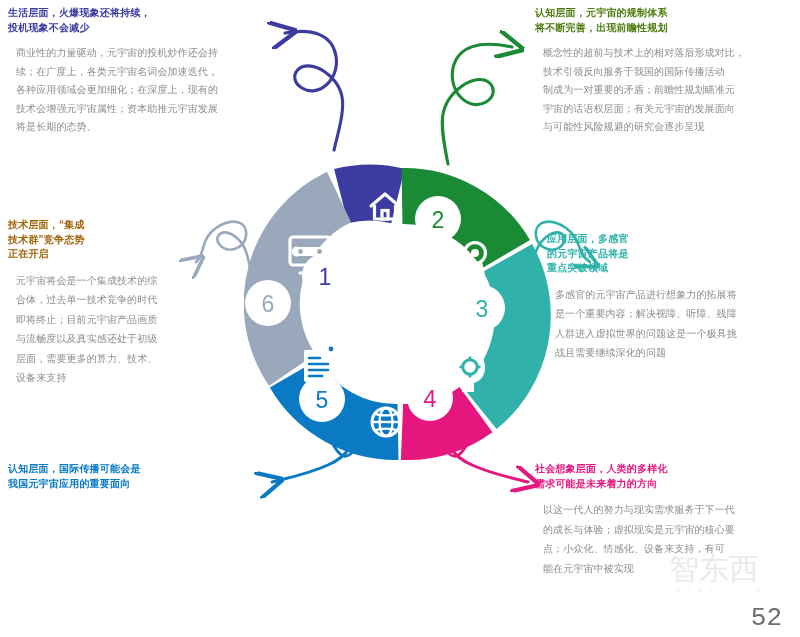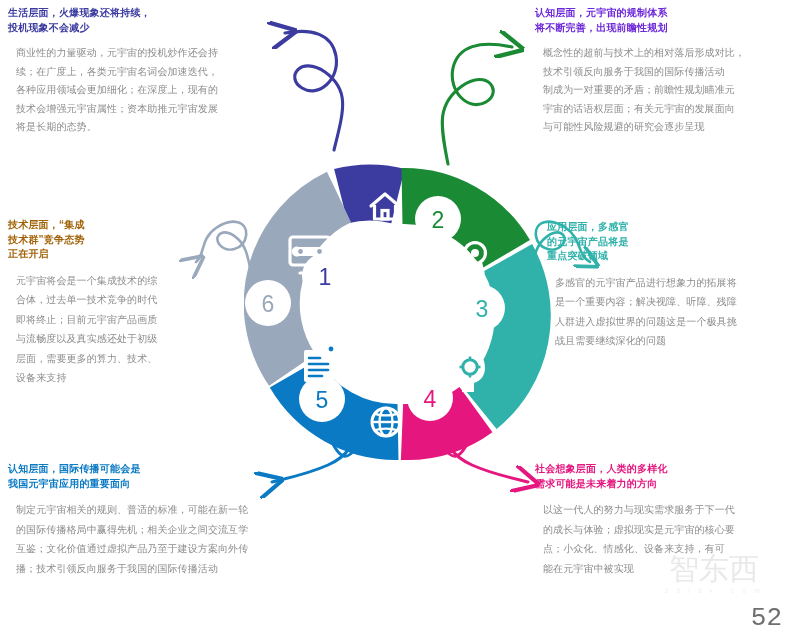--- a/index.html
+++ b/index.html
@@ -27,21 +27,21 @@
     color:#8c8c8c;
     margin:8px;
     white-space:pre-line;
     letter-spacing:.1px;
   }
 
   
   #blk-life      {left:8px;  top:6px;   width:272px;}
   #blk-cognition {left:535px;top:6px;   width:262px;}
   #blk-tech      {left:8px;  top:218px; width:200px;}
-  #blk-app       {left:547px;top:220px; width:250px;}
+  #blk-app       {left:547px;top:232px; width:250px;}
   #blk-culture   {left:8px;  top:462px; width:300px;}
   #blk-social    {left:535px;top:462px; width:262px;}
 
   #blk-tech .hd   {font-weight:bold;}
   #blk-tech .bd   {line-height:1.95;}
   #blk-app  .bd   {line-height:1.95;}
   #blk-culture .bd{line-height:1.95;}
   #blk-social  .bd{line-height:1.95;}
 
   
@@ -234,21 +234,21 @@
     <div class="hd" style="color:#3b3ba0">生活层面，火爆现象还将持续，
 投机现象不会减少</div>
     <div class="bd">商业性的力量驱动，元宇宙的投机炒作还会持
 续；在广度上，各类元宇宙名词会加速迭代，
 各种应用领域会更加细化；在深度上，现有的
 技术会增强元宇宙属性；资本助推元宇宙发展
 将是长期的态势。</div>
   </div>
 
   <div class="block" id="blk-cognition">
-    <div class="hd" style="color:#6d28d9">认知层面，元宇宙的规制体系
+    <div class="hd" style="color:#4d7c0f">认知层面，元宇宙的规制体系
 将不断完善，出现前瞻性规划</div>
     <div class="bd">概念性的超前与技术上的相对落后形成对比，
 技术引领反向服务于我国的国际传播活动
 制成为一对重要的矛盾；前瞻性规划瞄准元
 宇宙的话语权层面；有关元宇宙的发展面向
 与可能性风险规避的研究会逐步呈现</div>
   </div>
 
   <div class="block" id="blk-tech">
     <div class="hd" style="color:#a16207">技术层面，“集成
@@ -268,24 +268,20 @@
 重点突破领域</div>
     <div class="bd">多感官的元宇宙产品进行想象力的拓展将
 是一个重要内容；解决视障、听障、残障
 人群进入虚拟世界的问题这是一个极具挑
 战且需要继续深化的问题</div>
   </div>
 
   <div class="block" id="blk-culture">
     <div class="hd" style="color:#0a7ac4">认知层面，国际传播可能会是
 我国元宇宙应用的重要面向</div>
-    <div class="bd">制定元宇宙相关的规则、普适的标准，可能在新一轮
-的国际传播格局中赢得先机；相关企业之间交流互学
-互鉴；文化价值通过虚拟产品乃至于建设方案向外传
-播；技术引领反向服务于我国的国际传播活动</div>
   </div>
 
   <div class="block" id="blk-social">
     <div class="hd" style="color:#e5177f">社会想象层面，人类的多样化
 需求可能是未来着力的方向</div>
     <div class="bd">以这一代人的努力与现实需求服务于下一代
 的成长与体验；虚拟现实是元宇宙的核心要
 点；小众化、情感化、设备来支持，有可
 能在元宇宙中被实现</div>
   </div>

